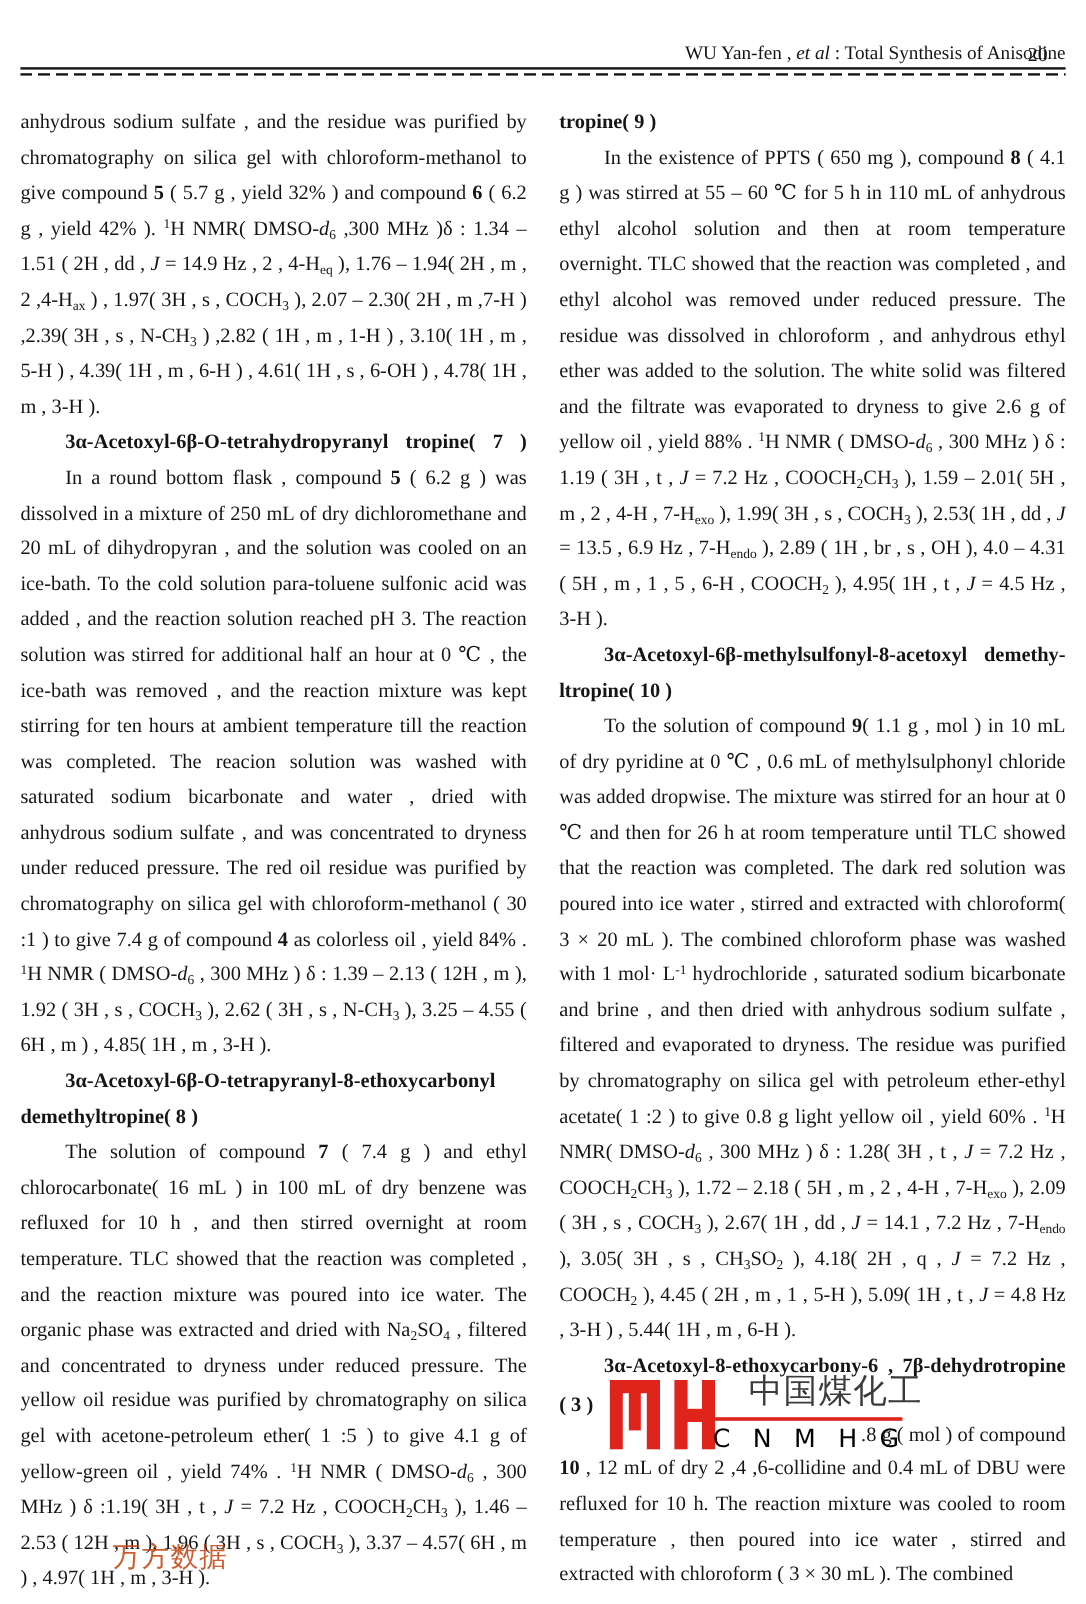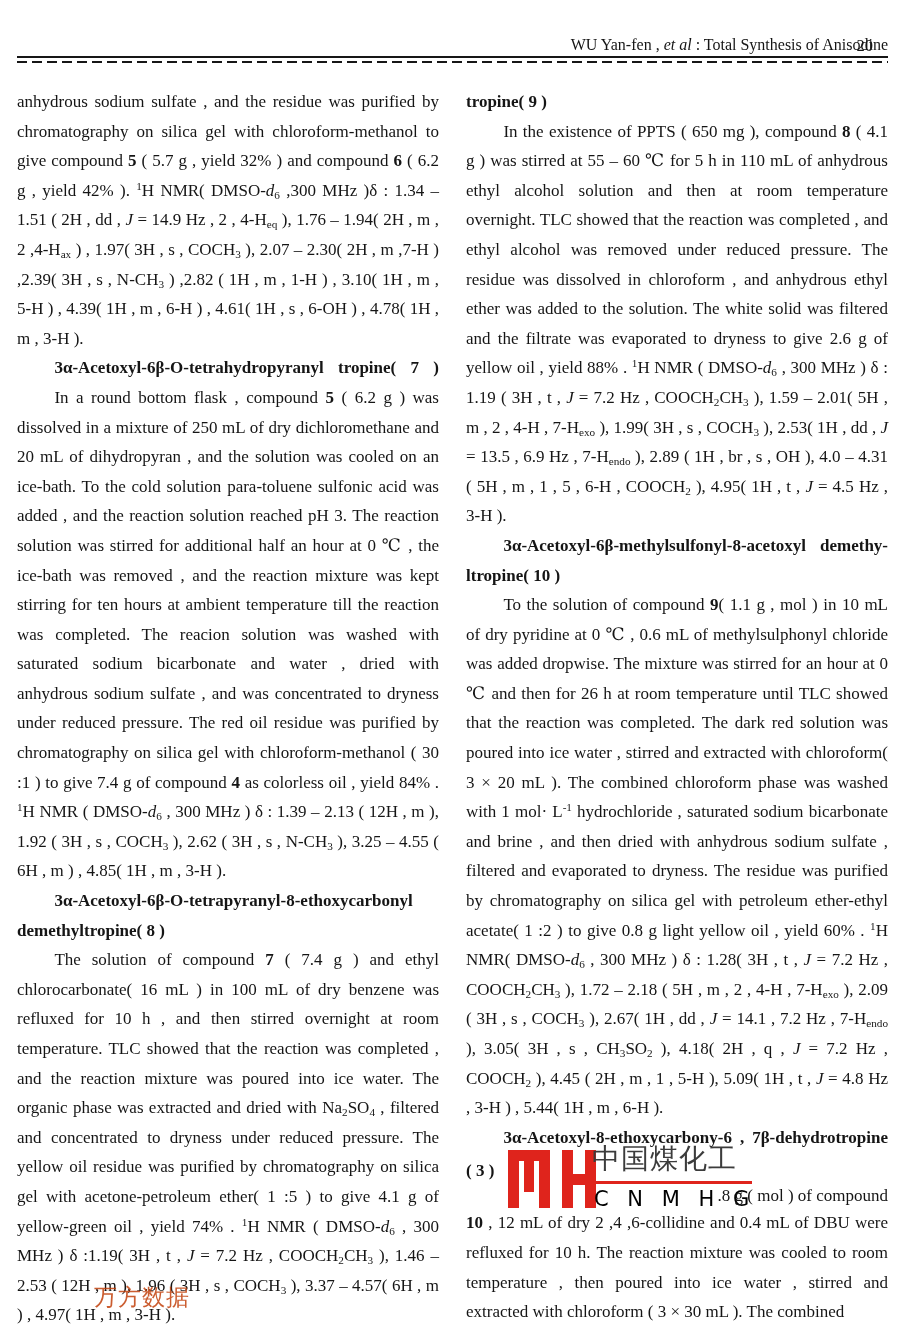--- a/index.html
+++ b/index.html
@@ -106,21 +106,21 @@
           <g fill="#df241c">
             <rect x="0" y="0" width="42" height="11"></rect>
             <rect x="0" y="9" width="11" height="49"></rect>
             <rect x="16" y="9" width="10" height="33"></rect>
             <rect x="31" y="9" width="11" height="49"></rect>
             <rect x="54" y="0" width="11" height="58"></rect>
             <rect x="77" y="0" width="11" height="58"></rect>
             <rect x="63" y="24" width="16" height="11"></rect>
           </g>
         </svg>
-        <span class="logo-cn" style="color: rgb(60, 60, 60);">中国煤化工</span>
+        <span class="logo-cn" style="color: rgb(60, 60, 60); margin-left: 32px;">中国煤化工</span>
         <div class="logo-underline" style="background: rgb(223, 36, 28);"></div>
         <span class="logo-en" style="color: #000000;">C N M H G</span>
         <span class="frag11">.8 g ( mol ) of compound</span>
       </div>
 
       <p class="para"><span class="rt-b">10</span><span> , 12 mL of dry 2 ,4 ,6-collidine and 0.4 mL of DBU were refluxed for 10 h. The reaction mixture was cooled to room temperature , then poured into ice water , stirred and extracted with chloroform ( 3 × 30 mL ). The combined</span></p>
     </div>
   </div>
 
   <div class="wanfang">万方数据</div>

